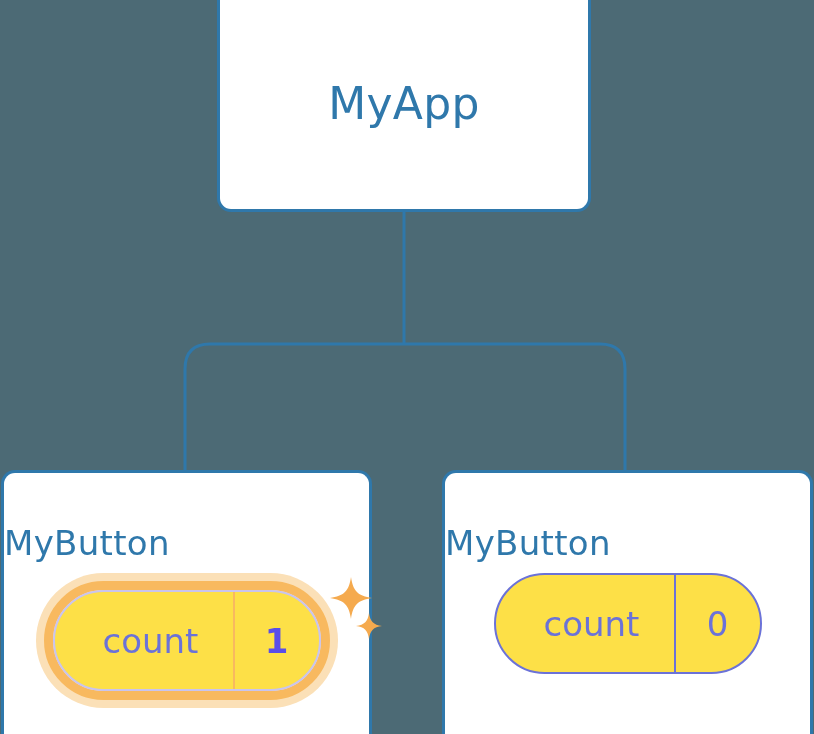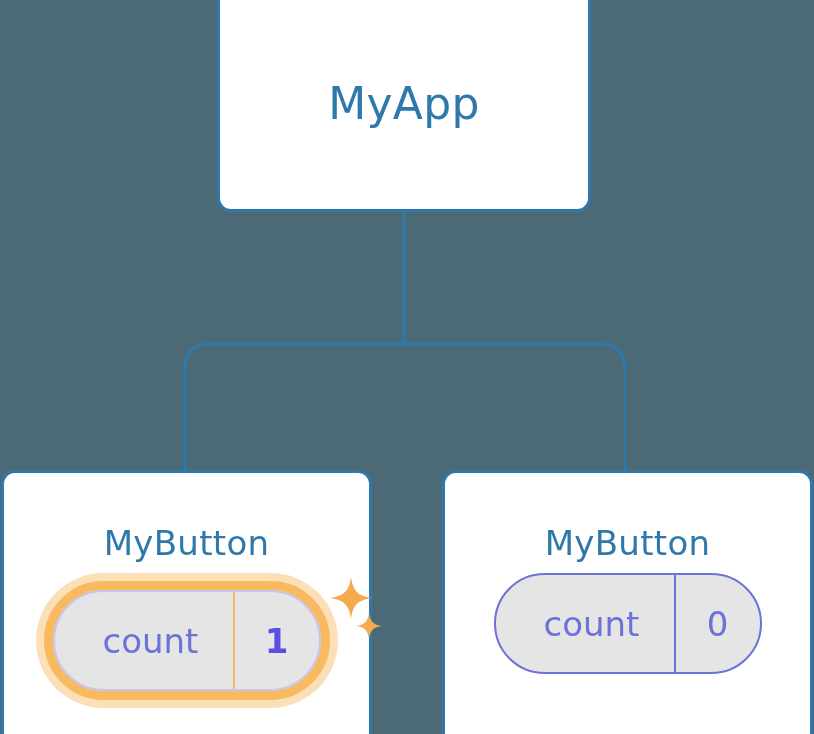--- a/index.html
+++ b/index.html
@@ -70,21 +70,21 @@
     white-space: nowrap;
   }
   .node-root .node-title {
     font-size: 44px;
   }
   .node-child .node-title {
     position: absolute;
     top: 50px;
     left: 0;
     right: 0;
-    text-align: center;
+    text-align: left;
   }
 
   
   .pill-wrap {
     position: absolute;
     top: 100px;
     left: 0;
     right: 0;
     display: flex;
     justify-content: center;
@@ -95,21 +95,21 @@
   }
 
   .pill {
     position: relative;
     box-sizing: border-box;
     display: flex;
     align-items: stretch;
     height: 101px;
     border: 2px solid #6b72d8;
     border-radius: 52px;
-    background: #e5e5e5;
+    background: #fde047;
     overflow: hidden;
   }
   .pill .cell {
     display: flex;
     align-items: center;
     justify-content: center;
     font-size: 34px;
     color: #6b72d8;
     box-sizing: border-box;
   }

